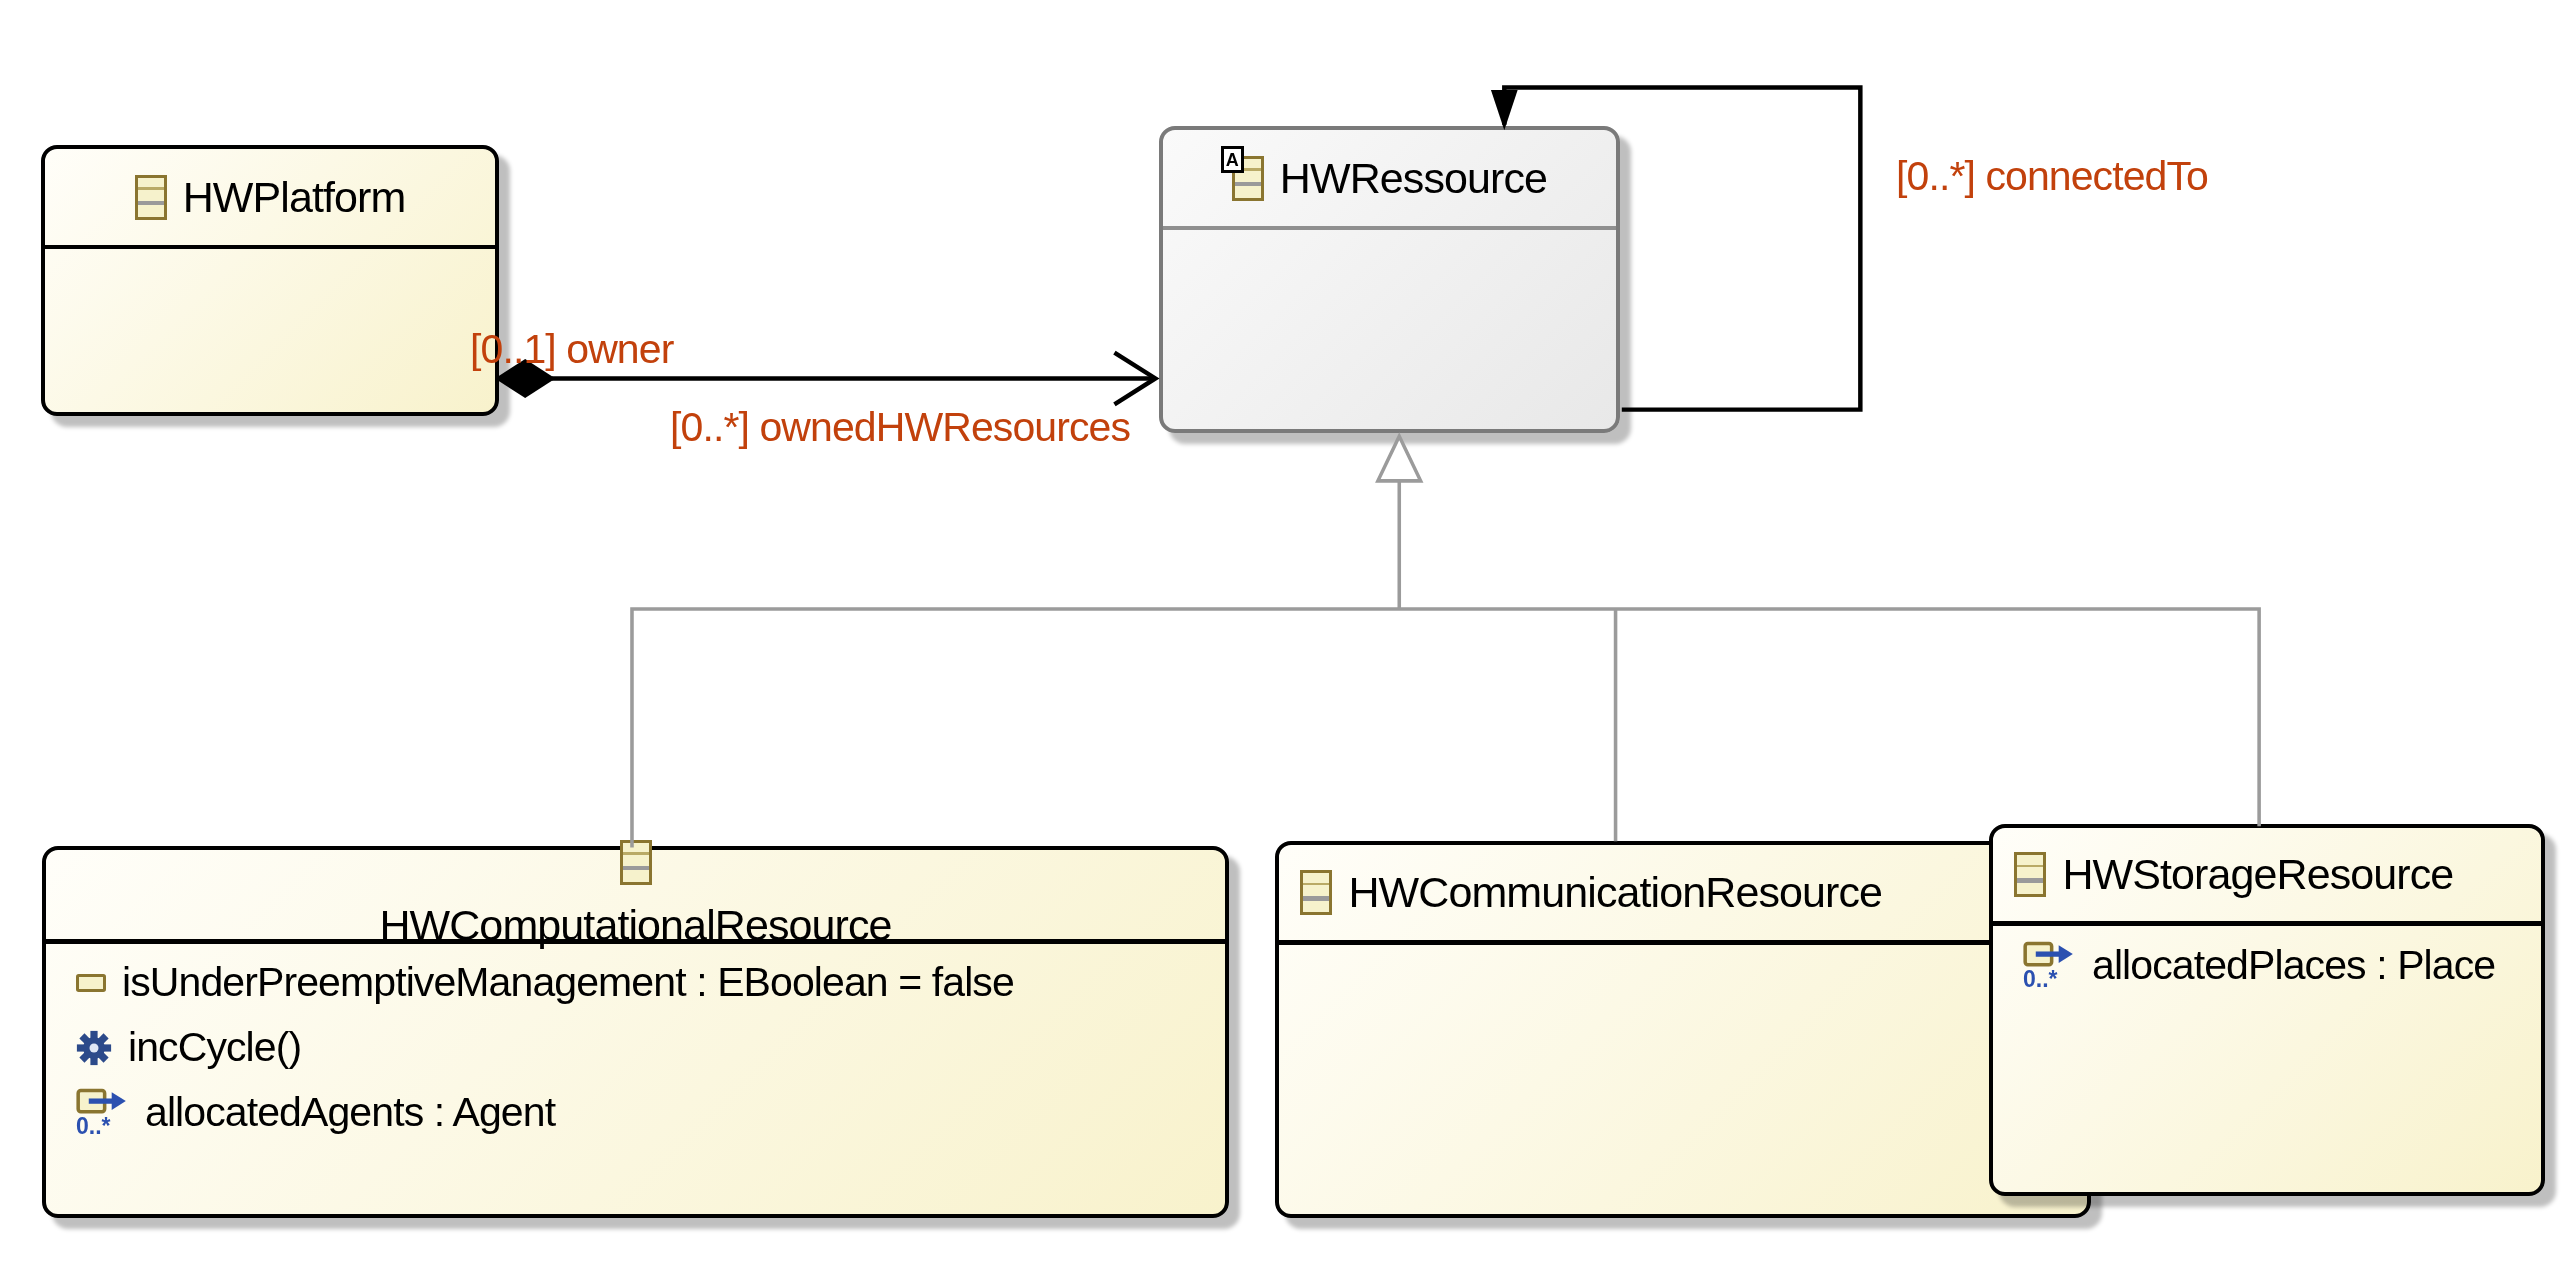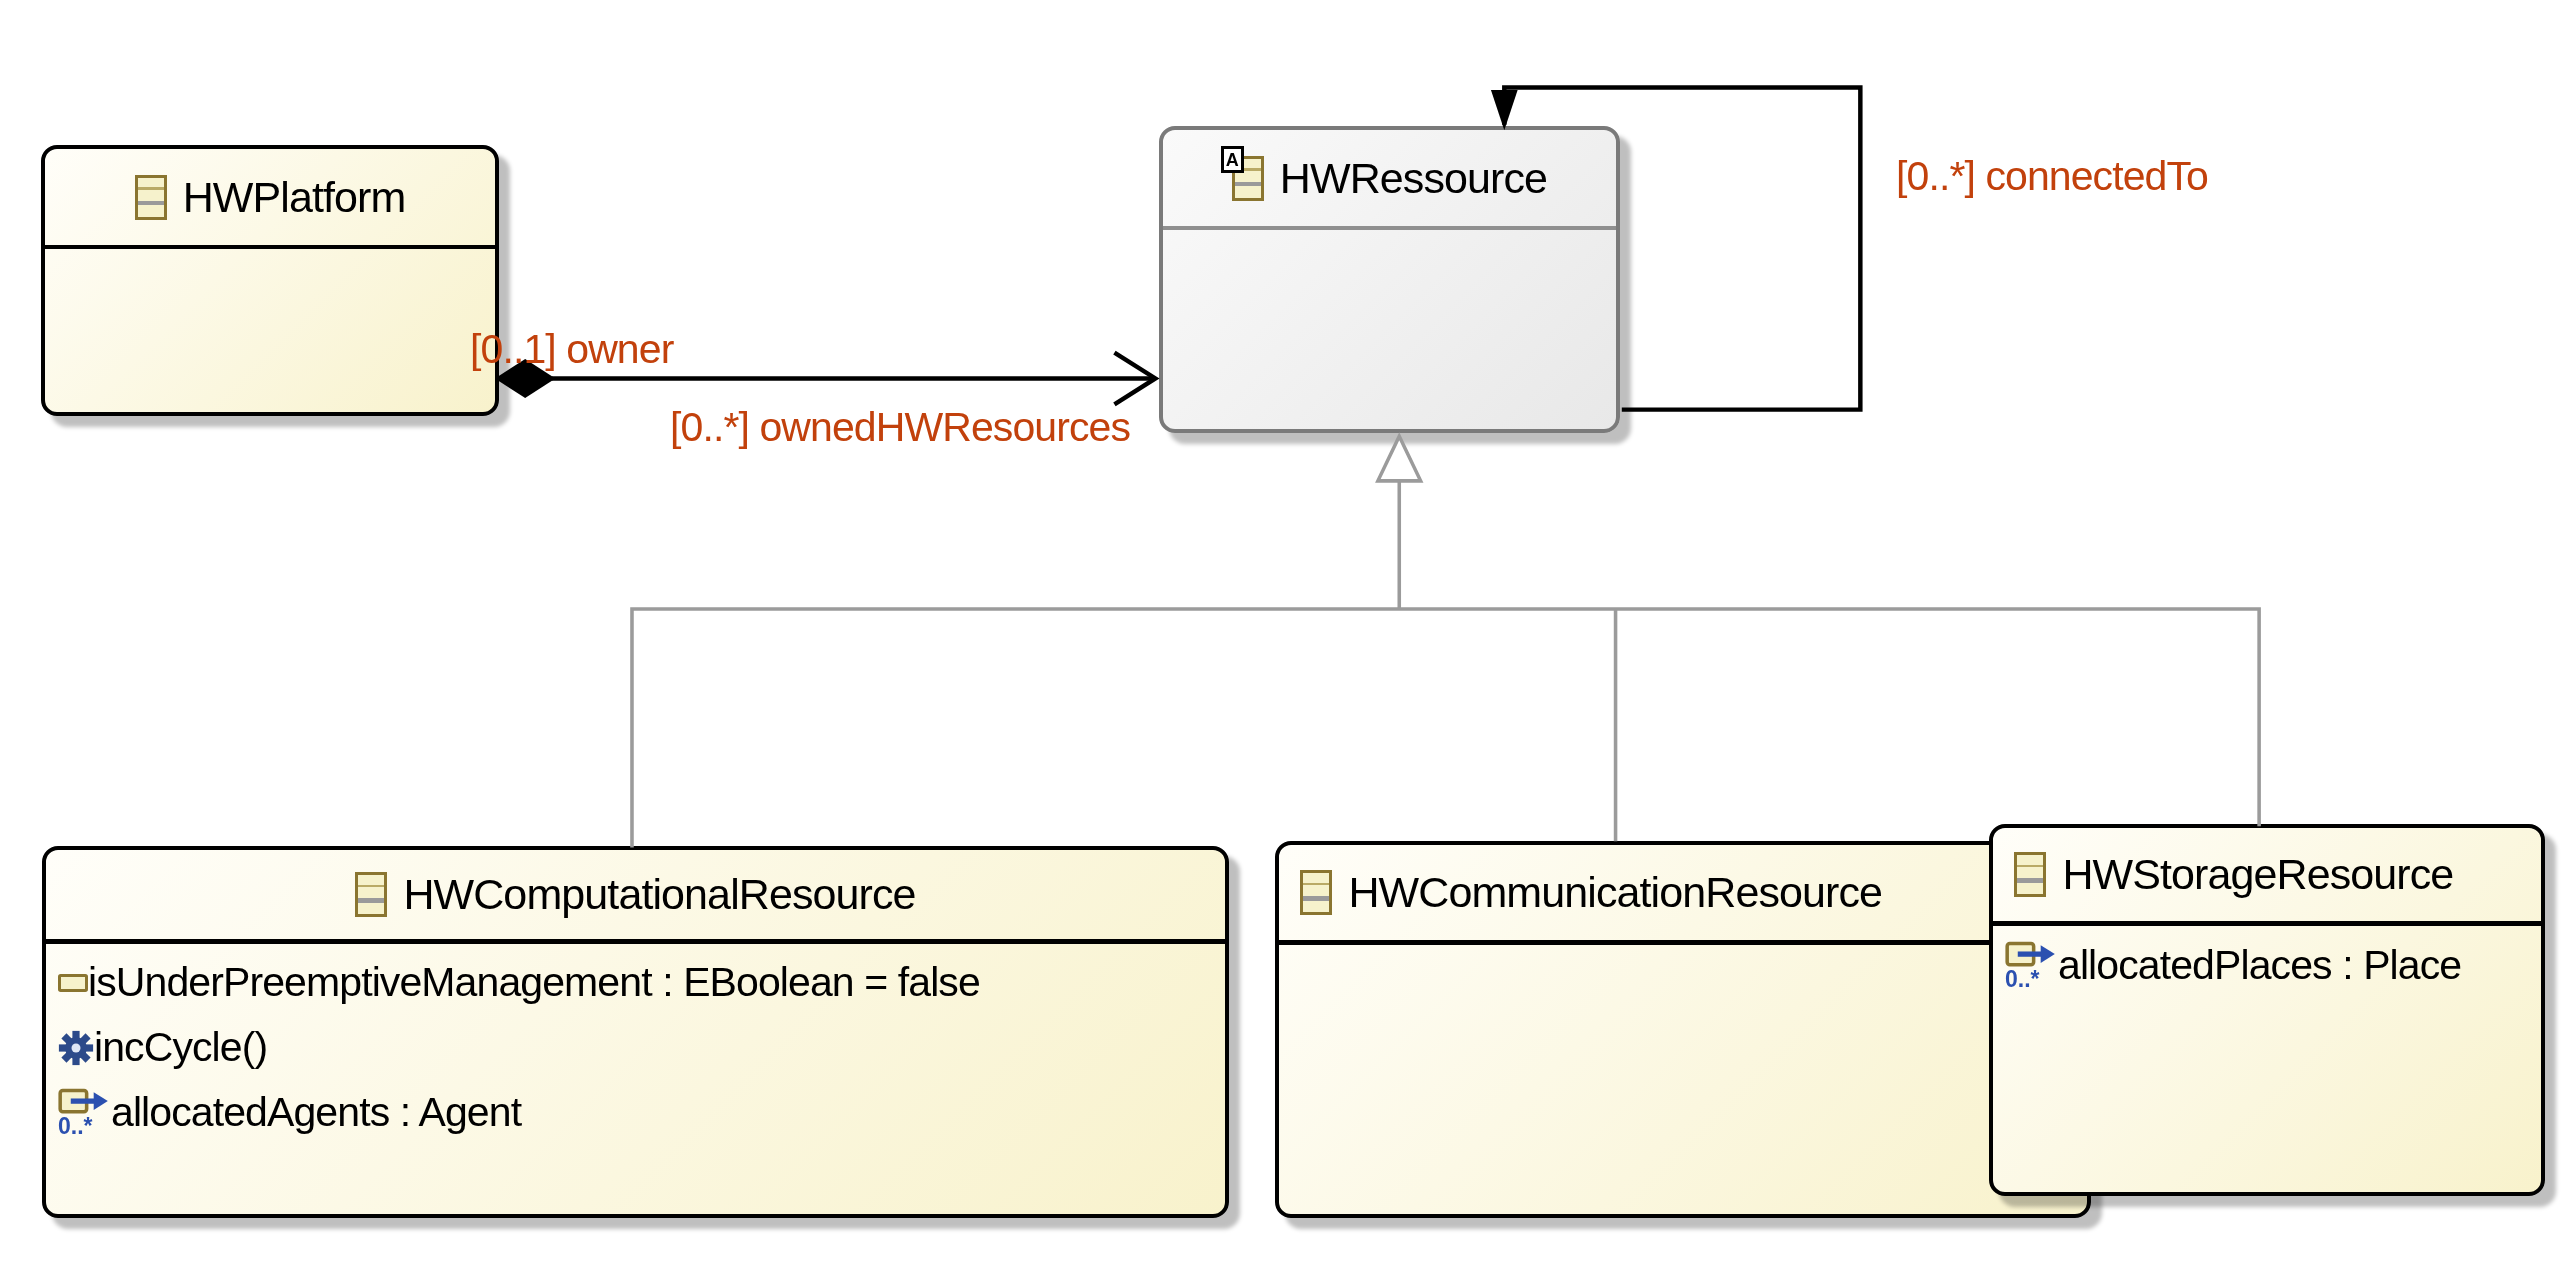--- a/index.html
+++ b/index.html
@@ -35,21 +35,21 @@
   
   .eclass-icon{position:relative;flex:0 0 auto;width:32px;height:45px;
     border:3.6px solid var(--icon-olive);background:var(--icon-fill);}
   .eclass-icon .div1{position:absolute;left:0;right:0;top:9.8px;height:2.7px;background:#b9aa66;}
   .eclass-icon .div2{position:absolute;left:0;right:0;top:23px;height:4.5px;background:var(--icon-divider-gray);}
   .abstract-badge{position:absolute;left:-14.2px;top:-12.5px;width:23px;height:27px;background:#fff;
     border:3.6px solid #000;display:flex;align-items:center;justify-content:center;
     font-size:18px;font-weight:900;color:#000;font-style:normal;line-height:1;}
 
   
-  .member-row{display:flex;align-items:center;padding-left:12px;height:65px;font-size:41px;
+  .member-row{display:flex;align-items:center;gap:16px;padding-left:30px;height:65px;font-size:41px;
     color:#000;letter-spacing:-0.9px;white-space:nowrap;overflow:hidden;text-align:center;}
   .attr-icon{flex:0 0 auto;width:30px;height:18px;border:3.6px solid var(--icon-olive);
     background:var(--icon-fill);border-radius:2.7px;}
   .ref-icon{flex:0 0 auto;display:flex;flex-direction:column;align-items:flex-start;width:53px;}
   .ref-mult{font-size:23px;font-weight:bold;color:var(--reference-blue);line-height:1;margin-top:-1.8px;letter-spacing:0;}
 
   .edge-label{position:absolute;z-index:4;font-size:41px;color:#c2410c;letter-spacing:-0.9px;white-space:nowrap;}
 </style>
 </head>
 <body>
@@ -90,21 +90,21 @@
         <span class="div1"></span>
           <span class="div2"></span>
         <span class="abstract-badge">A</span>
       </span>
       <span class="cls-title">HWRessource</span>
     </div>
     <div class="cls-body"></div>
   </div>
 
   <div class="uml-class" style="left:42px;top:846px;width:1187px;height:372px;">
-    <div class="cls-header centered" style="height:94px;border-bottom:5.3px solid var(--class-border);">
+    <div class="cls-header centered" style="height:94px;border-bottom:5.3px solid var(--class-border);flex-direction:column;">
       <span class="eclass-icon">
           <span class="div1"></span>
           <span class="div2"></span>
         </span>
       <span class="cls-title">HWComputationalResource</span>
     </div>
     <div class="cls-body" style="padding-top:6.2px;">
       <div class="member-row">
         <span class="attr-icon"></span>
         <span>isUnderPreemptiveManagement : EBoolean = false</span>

